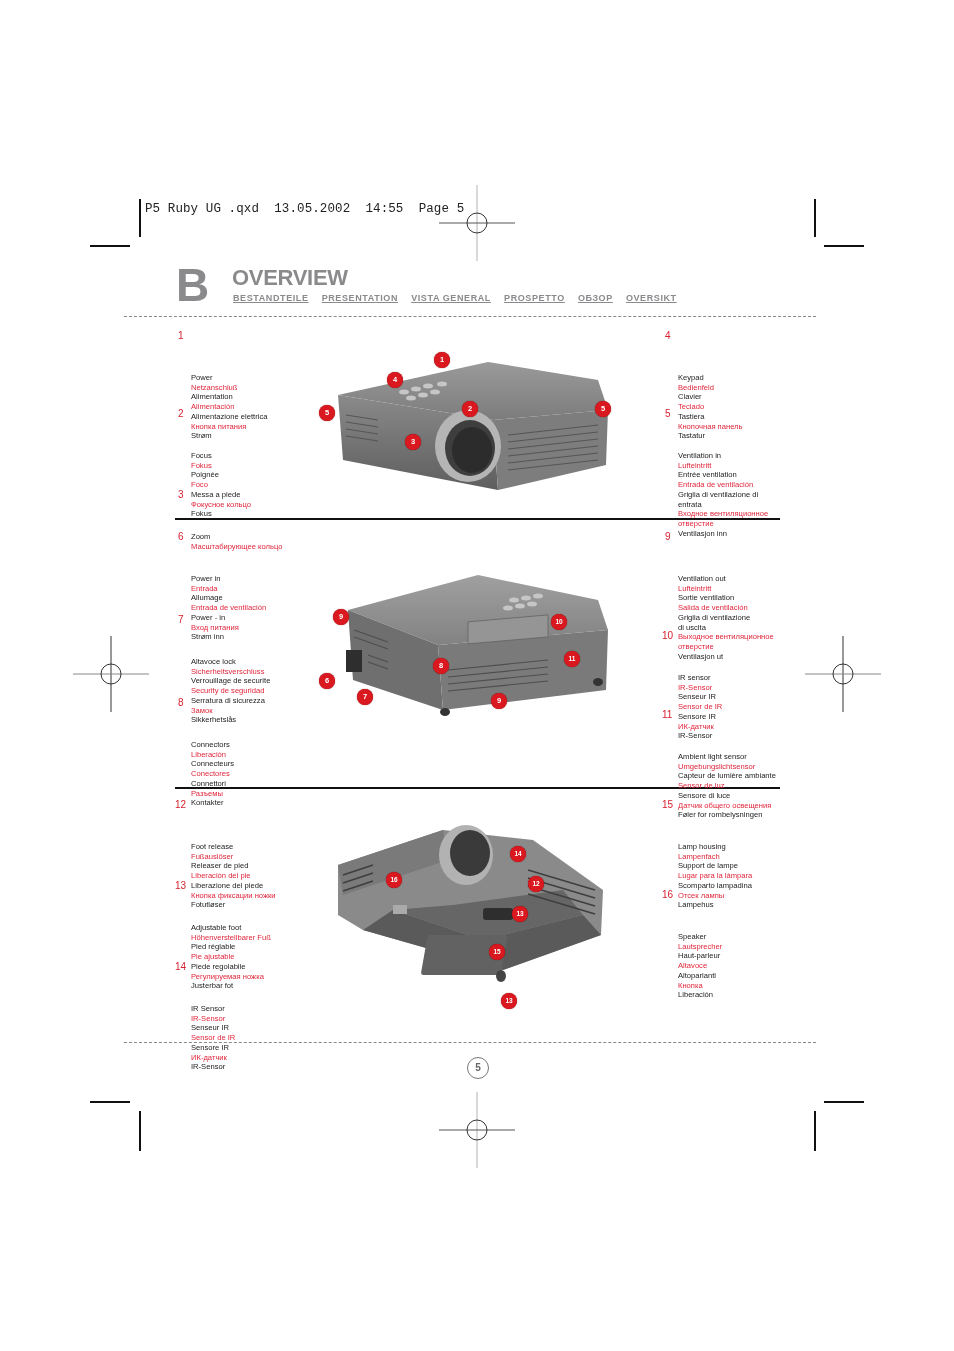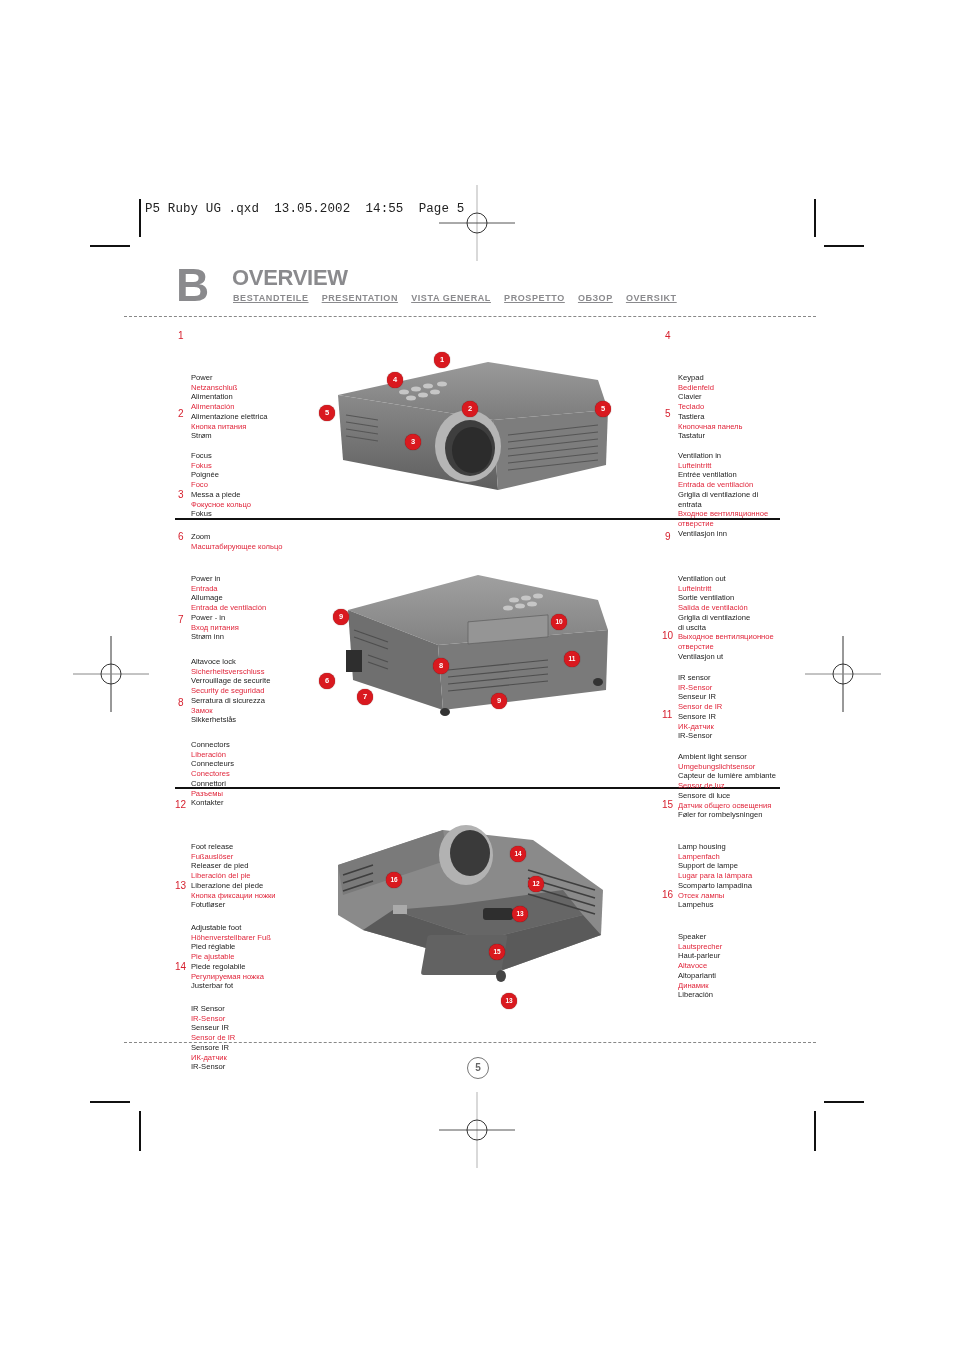--- a/index.html
+++ b/index.html
@@ -372,21 +372,21 @@
   </ul>
 </div>
 <div class="entry" style="left:665px; top:889px;">
   <span class="num wide">16</span>
   <ul>
     <li class="black">Speaker</li>
     <li class="red">Lautsprecher</li>
     <li class="black">Haut-parleur</li>
     <li class="red">Altavoce</li>
     <li class="black">Altoparlanti</li>
-    <li class="red">Динамик</li>
+    <li class="red">Кнопка</li>
     <li class="black">Liberación</li>
   </ul>
 </div>
 
 <div class="figure" style="left:333px; top:820px; width:280px; height:195px;">
   <svg width="280" height="195" viewBox="0 0 280 195">
     <path d="M5 45 L110 10 L200 20 L270 70 L268 115 L170 150 L30 110 L5 95 Z" fill="#8a8a8a"></path>
     <path d="M5 45 L110 10 L115 40 L10 75 Z" fill="#7a7a7a"></path>
     <path d="M30 110 L170 150 L268 115 L250 95 L150 120 L60 90 Z" fill="#5a5a5a"></path>
     <path d="M60 90 L150 120 L250 95 L230 70 L120 85 Z" fill="#666"></path>

